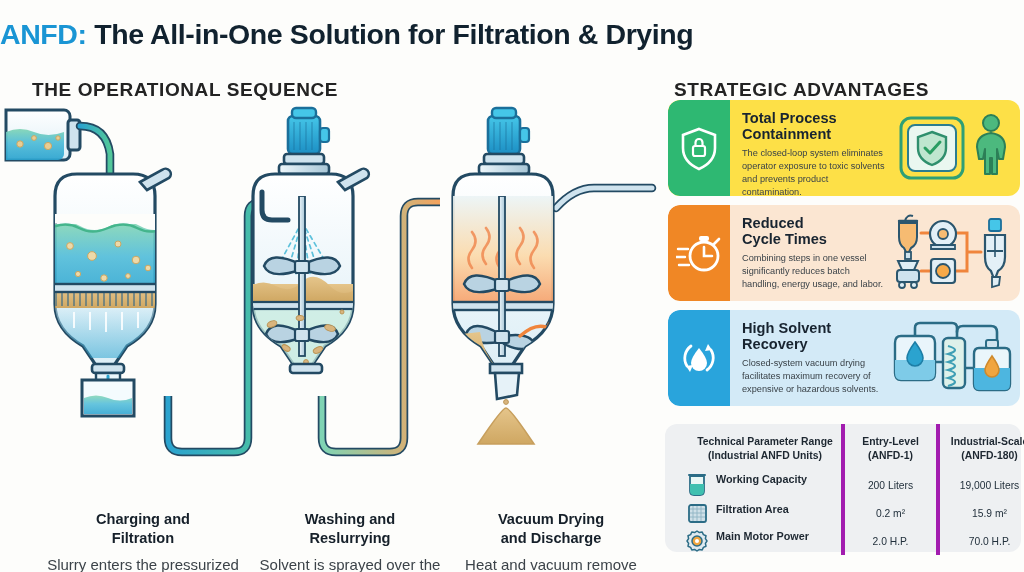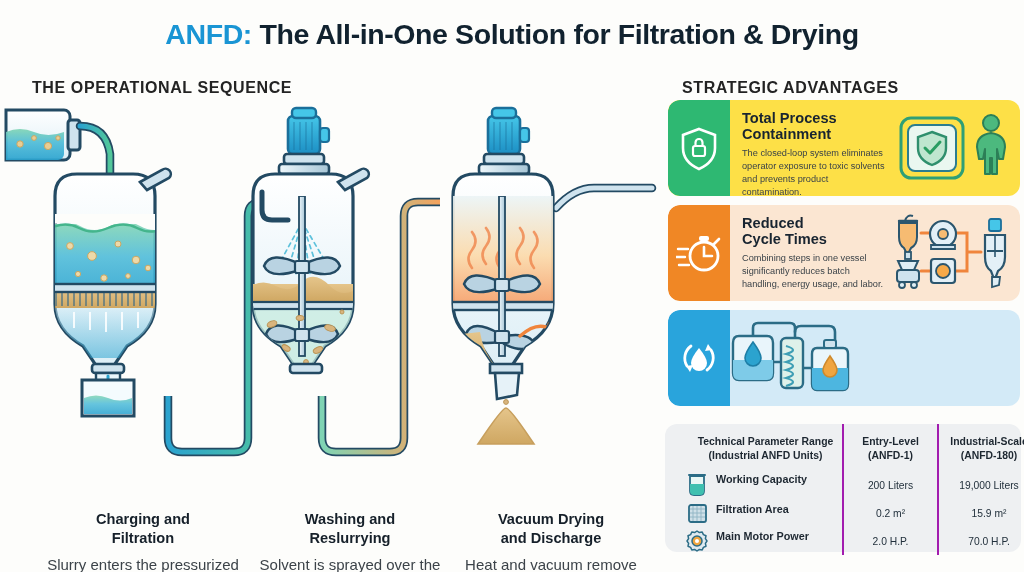--- a/index.html
+++ b/index.html
@@ -6,33 +6,33 @@
   body{
     width:1024px;height:572px;
     background:#fdfdfb;
     font-family:"Liberation Sans",sans-serif;
     overflow:hidden;position:relative;
   }
   #page{position:absolute;inset:0;}
 
   
   .title{
-    position:absolute;left:0;top:18px;width:1024px;text-align:center;
+    position:absolute;left:0;top:18px;width:1024px;text-align:left;
     font-size:28.5px;font-weight:bold;color:#11222f;letter-spacing:-.4px;
     white-space:nowrap;
   }
   .title .acc{color:#1a95d4;}
 
   .sec-head{
-    position:absolute;font-size:16px;font-weight:bold;color:#232323;
+    position:absolute;font-size:19px;font-weight:bold;color:#232323;
     letter-spacing:.6px;
     text-align:right;
   }
   #sec-left{left:32px;top:79px;}
-  #sec-right{left:674px;top:79px;margin-left:8px;}
+  #sec-right{left:674px;top:79px;}
 
   
   #process{position:absolute;left:0;top:96px;width:665px;height:380px;}
   #process svg{display:block;}
 
   
   .step-cap{position:absolute;text-align:center;margin-top:44px;}
   .step-cap .t{font-size:14.6px;font-weight:bold;color:#16202a;line-height:1.28;}
   .step-cap .d{font-size:15px;color:#3c4349;line-height:1.42;margin-top:7px;}
   #cap1{left:24px;top:466px;width:238px;}
@@ -70,21 +70,21 @@
   #spec .c1{width:95px;}
   #spec .c2{width:101px;}
   .hdr{font-size:10.4px;font-weight:bold;color:#1d2731;line-height:1.32;
        padding:11px 6px 9px 12px !important;vertical-align:top;}
   .hdr.ctr{text-align:center;padding-left:2px !important;padding-right:2px !important;}
   .rowlbl{font-size:10.8px;font-weight:bold;color:#1d2731;
           padding:0 6px 0 2px !important;height:28px;}
   .rowlbl .inner{display:flex;align-items:flex-start;gap:7px;}
   .rowlbl .ico{width:24px;flex:0 0 24px;display:flex;align-items:center;justify-content:center;}
   .val{font-size:10.3px;color:#22303c;text-align:center;height:28px;}
-  .vsep{border-left:2px solid #a21caf;}
+  .vsep{border-left:4px solid #a21caf;}
 </style>
 </head>
 <body>
 
 <div id="page">
 
   <div class="title">
     <span class="acc">ANFD:</span><span> The All-in-One Solution for Filtration &amp; Drying</span>
   </div>
 
@@ -390,20 +390,24 @@
 
   <div class="card" id="card2">
     <div class="strip">
       <svg width="44" height="44" viewBox="0 0 44 44">
         <path d="M22 12 q8 10 8 15 a8 8 0 0 1 -16 0 q0 -5 8 -15z" fill="#fff"></path>
         <path d="M34 14 a15 15 0 0 1 -4 20" fill="none" stroke="#fff" stroke-width="2.8" stroke-linecap="round"></path>
         <path d="M10 30 a15 15 0 0 1 4 -20" fill="none" stroke="#fff" stroke-width="2.8" stroke-linecap="round"></path>
         <path d="M31 8 l4 6 l-7 1z" fill="#fff"></path>
         <path d="M13 36 l-4 -6 l7 -1z" fill="#fff"></path>
       </svg>
+    </div>
+    <div class="txt">
+      <div class="h"><span>High Solvent</span><br><span>Recovery</span></div>
+      <div class="p">Closed-system vacuum drying facilitates maximum recovery of expensive or hazardous solvents.</div>
     </div>
     <div class="art">
       <svg width="126" height="80" viewBox="0 0 126 80">
         <g fill="none" stroke="#2b6c86" stroke-width="2.6" stroke-linecap="round">
           <path d="M22 18 v-8 q0 -5 5 -5 h32 q5 0 5 5 v12"></path>
           <path d="M64 14 q0 -6 6 -6 h28 q6 0 6 6 v14"></path>
           <path d="M24 44 h40M64 50 h28"></path>
         </g>
 
         <path d="M8 18 h28 q6 0 6 7 v30 q0 7 -6 7 h-28 q-6 0 -6 -7 v-30 q0 -7 6 -7z" fill="#e9f5fb" stroke="#2b6c86" stroke-width="2.4"></path>

